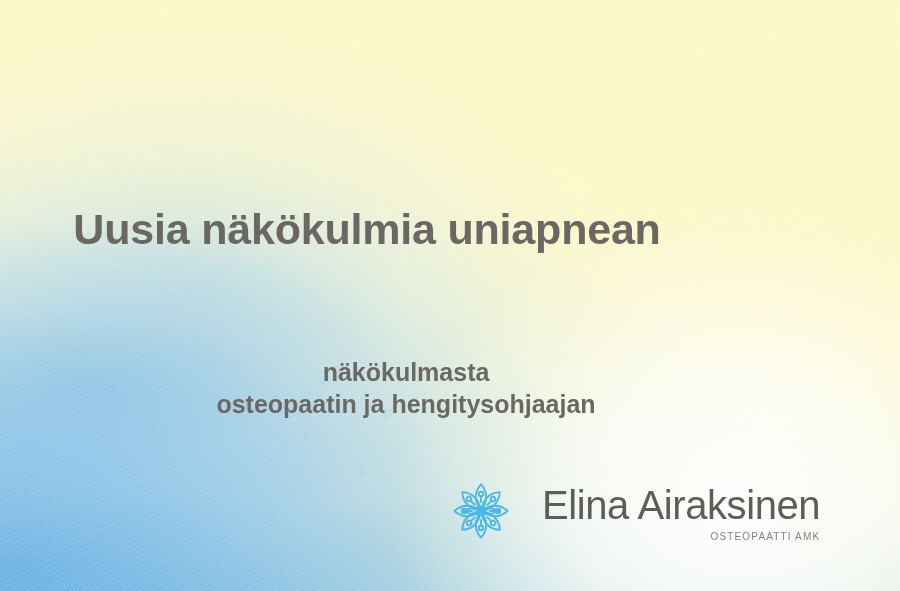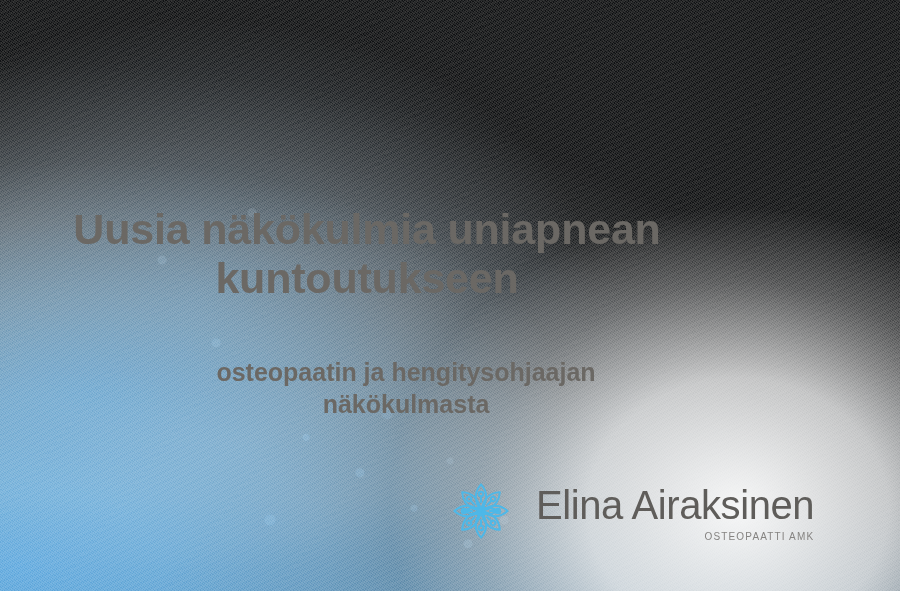--- a/index.html
+++ b/index.html
@@ -6,21 +6,21 @@
     margin: 0;
     padding: 0;
     background: #ffffff;
   }
 
   #slide {
     position: relative;
     width: 900px;
     height: 591px;
     overflow: hidden;
-    background: #000000;
+    background: #fef9c3;
     font-family: "Liberation Sans", sans-serif;
   }
 
   
   .wc-layer {
     position: absolute;
     inset: 0;
     pointer-events: none;
   }
 
@@ -138,21 +138,21 @@
     white-space: nowrap;
   }
 
   
   .logo-lockup {
     position: absolute;
     left: 444px;
     top: 474px;
     display: flex;
     align-items: center;
-    gap: 18px;
+    gap: 24px;
   }
 
   .logo-mark {
     width: 74px;
     height: 74px;
     flex: 0 0 auto;
     display: block;
   }
 
   .logo-text {
@@ -187,26 +187,25 @@
   <div class="wc-layer wc-base"></div>
   <div class="wc-layer wc-bloom"></div>
   <div class="wc-layer wc-rise"></div>
   <div class="wc-layer wc-foot"></div>
   <div class="wc-layer wc-speckle"></div>
   <div class="wc-layer wc-grain"></div>
   <div class="wc-layer wc-logo-clear"></div>
 
   <div class="title-block">
     <div class="title-line">Uusia näkökulmia uniapnean</div>
-    <div class="title-line">kuntoutukseen</div>
   </div>
 
   <div class="subtitle-block">
+    <div class="subtitle-line">näkökulmasta</div>
     <div class="subtitle-line">osteopaatin ja hengitysohjaajan</div>
-    <div class="subtitle-line">näkökulmasta</div>
   </div>
 
   <div class="logo-lockup">
 
     <svg class="logo-mark" viewBox="0 0 100 100">
       <g fill="none" stroke="#4db8e8" stroke-width="2.6" stroke-linecap="round" stroke-linejoin="round">
 
         <g>
           <g>
             <path d="M50 50 C 41 37, 41 24, 50 14 C 59 24, 59 37, 50 50 Z"></path>

